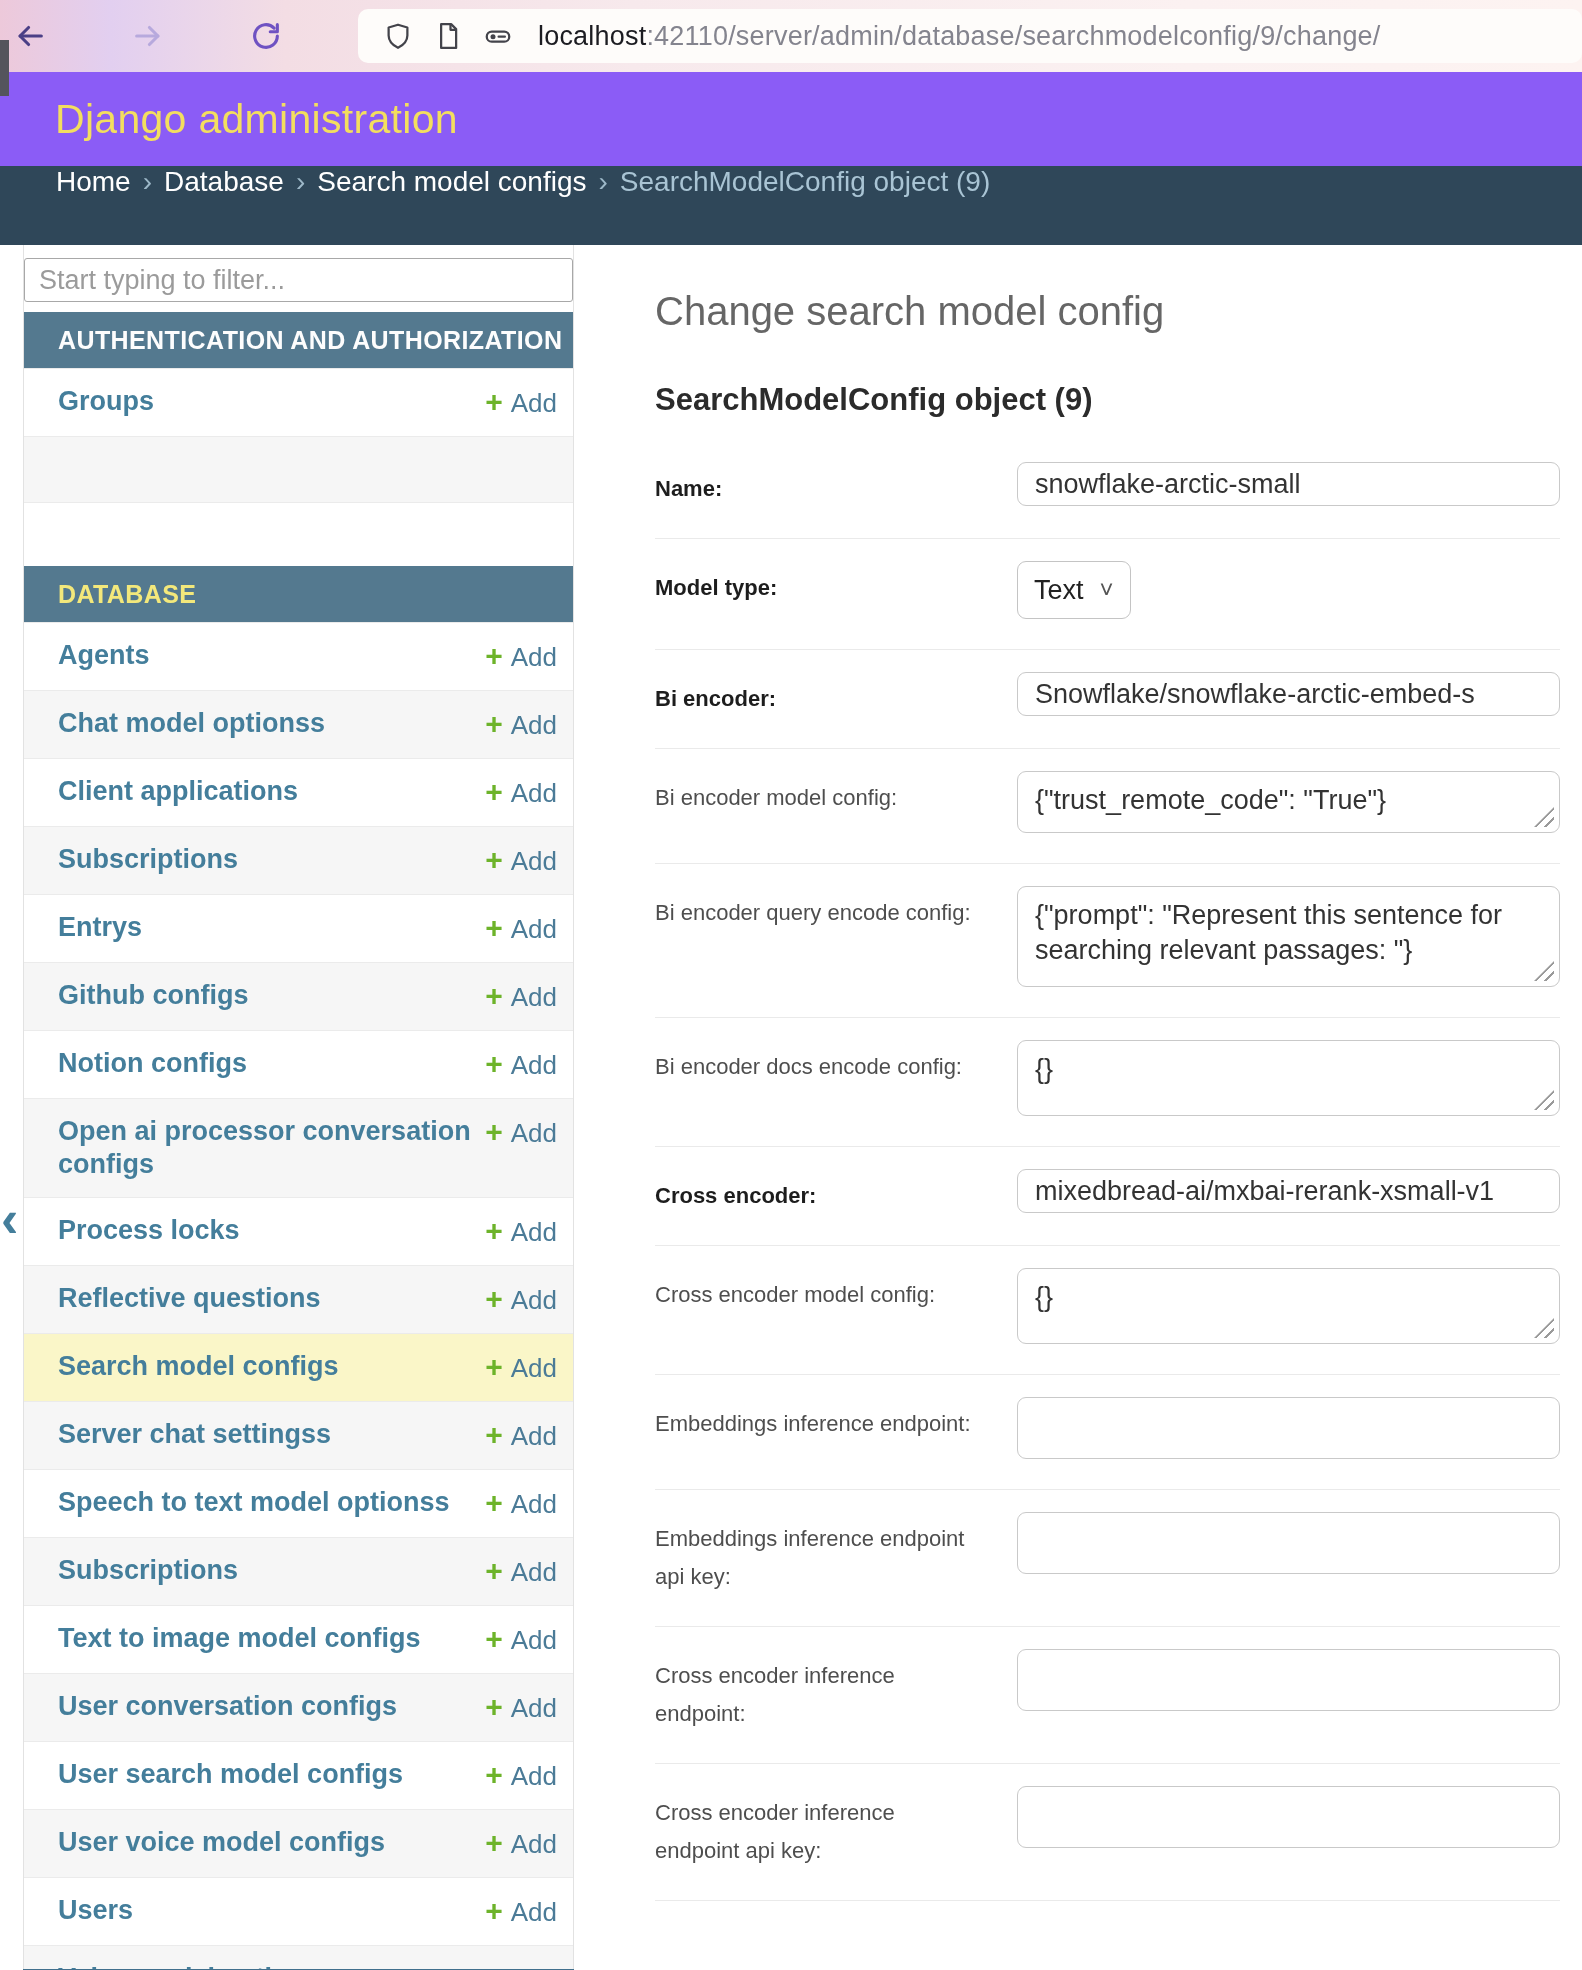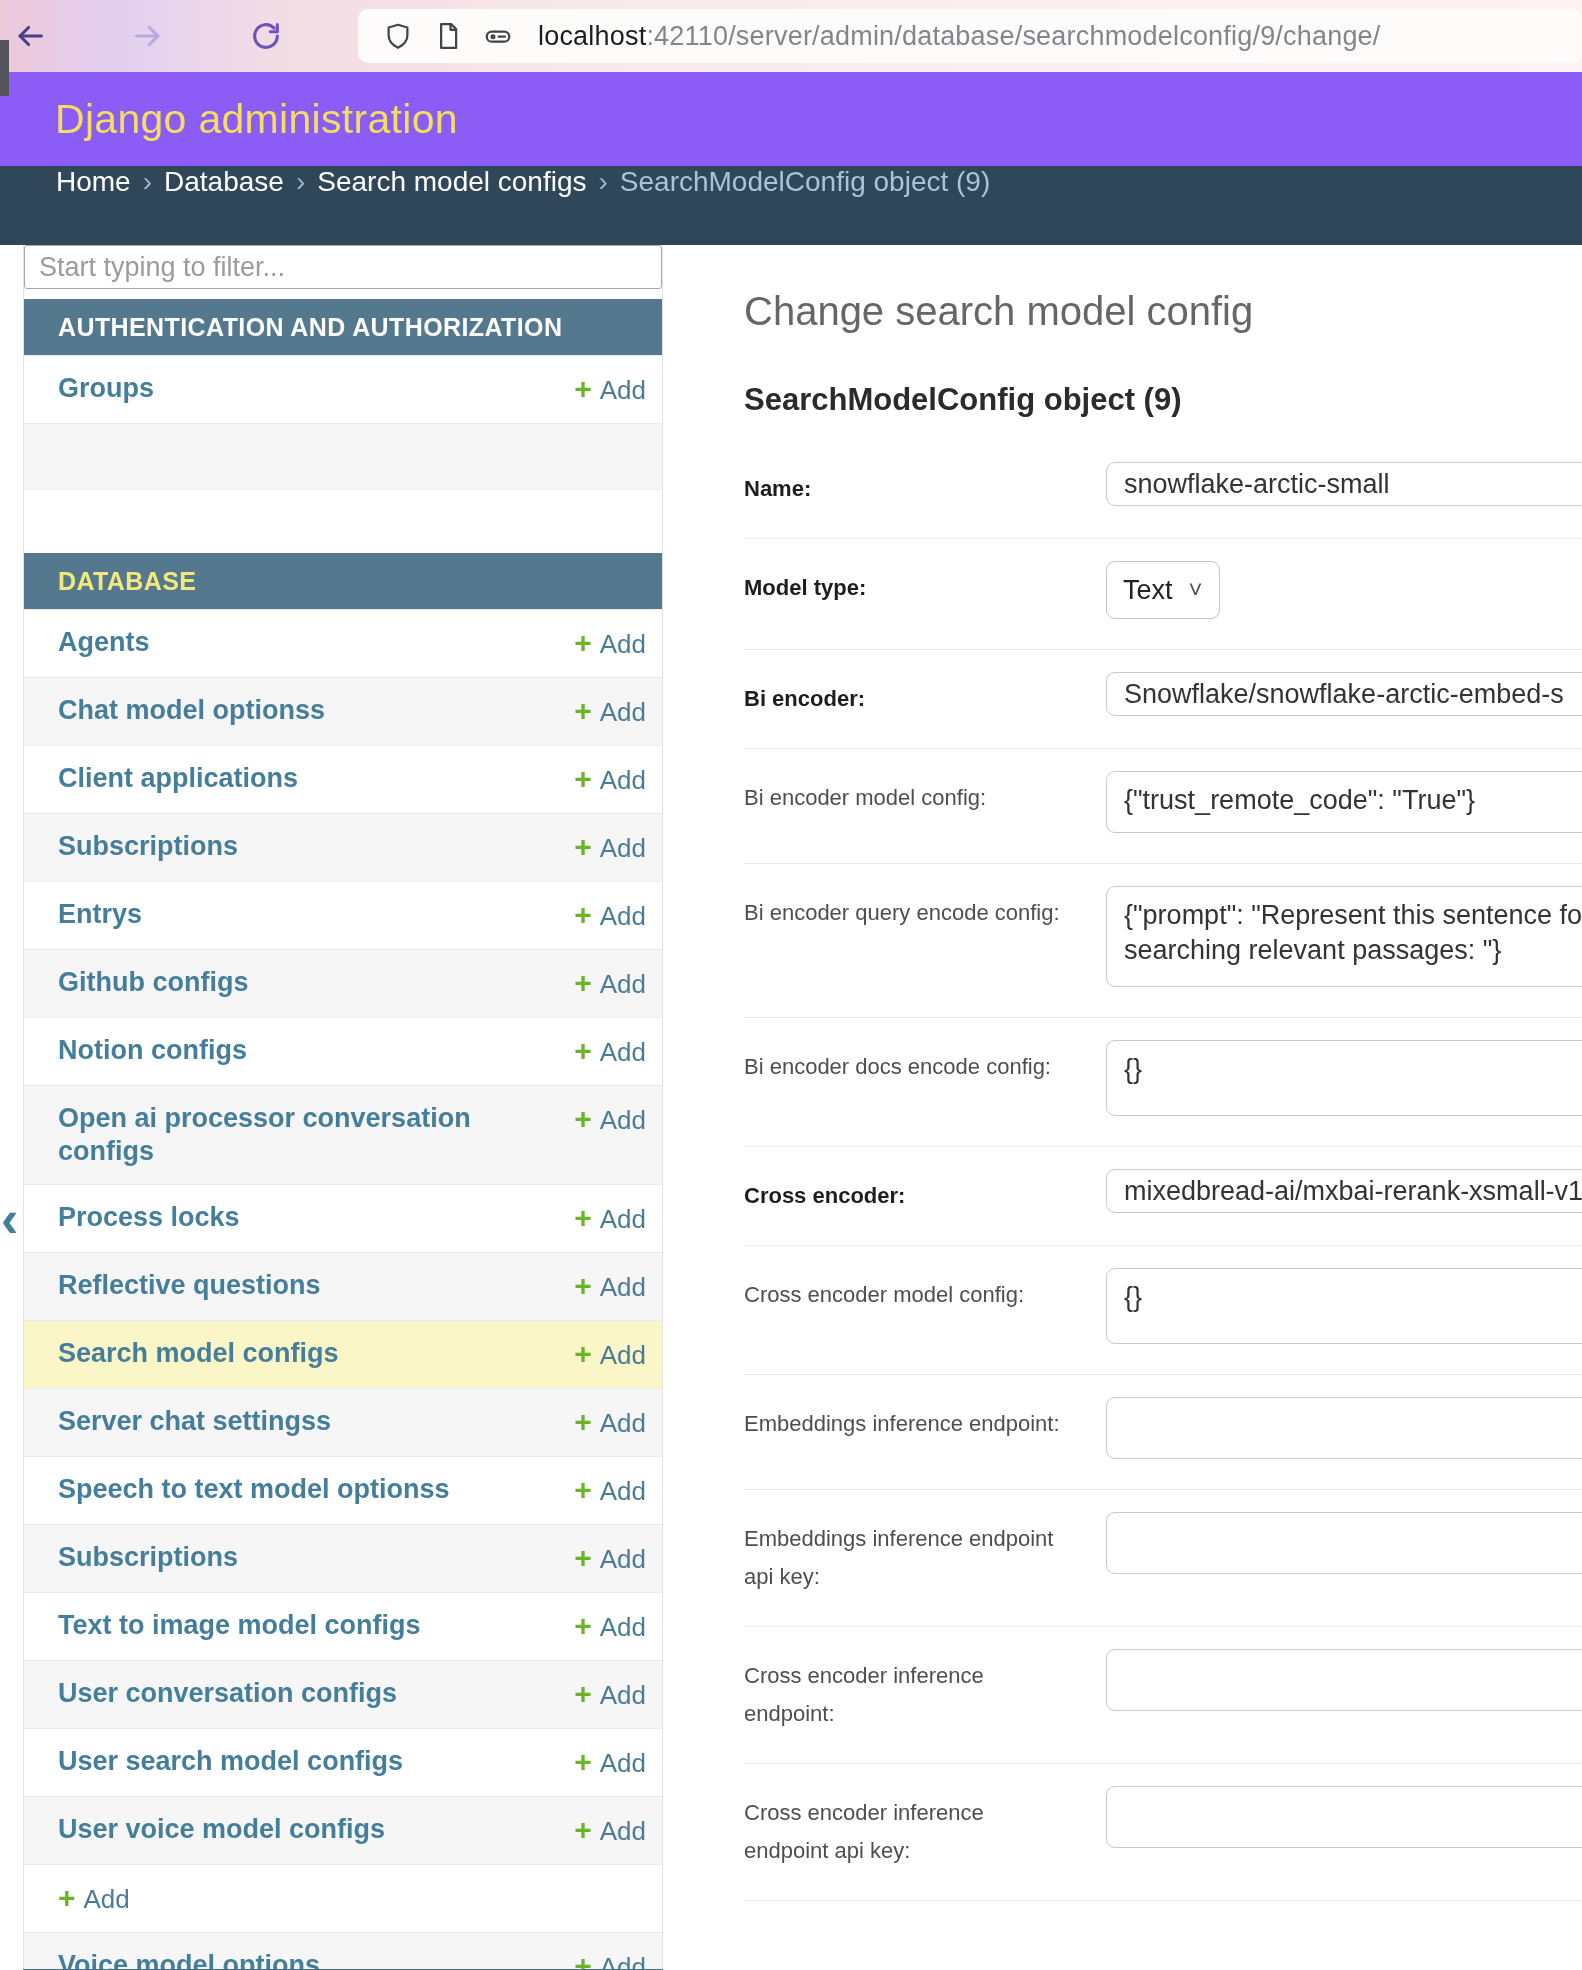--- a/index.html
+++ b/index.html
@@ -34,22 +34,22 @@
   .bc-sep { color:#9db8c8; margin:0 12px; }
   .bc-current { color:#a9c4d4; }
 
   
   .layout { display:flex; align-items:stretch; height:1725px; }
 
   .sidebar-toggle { position:absolute; left:1px; top:1196px; color:#447e9b; font-size:52px;
     font-weight:bold; line-height:46px; cursor:pointer; z-index:4; }
 
   
-  .sidebar { position:relative; width:640px; margin-left:23px; flex:0 0 auto;
-    border-left:1px solid #e2e2e2; border-right:1px solid #e2e2e2; }
+  .sidebar { position:relative; width:551px; margin-left:23px; flex:0 0 auto;
+    border-left:1px solid #e2e2e2; border-right:1px solid #e2e2e2; padding-top:13px; }
   .filter-input { display:block; width:100%; height:44px; border:1px solid #a8a8a8; border-radius:3px;
     font-size:27px; color:#333; padding:0 14px; margin-bottom:10px; outline:none;
     font-family:"Liberation Sans","DejaVu Sans",sans-serif; }
   .filter-input::placeholder { color:#9b9b9b; }
   .caption { height:56px; background:#54798f; color:#fdfdfd; font-size:25px; font-weight:bold;
     letter-spacing:0.4px; display:flex; align-items:center; padding-left:34px; }
   .caption.current { color:#f3e87b; }
   .srow { display:flex; align-items:flex-start; padding:16px 16px 16px 34px;
     border-top:1px solid #ebebeb; background:#fff; font-size:27px; line-height:33px; }
   .srow.striped { background:#f6f6f6; }
@@ -234,20 +234,21 @@
         </div>
         <div class="srow">
           <span class="mlabel">User search model configs</span>
           <span class="addlink"><span class="plus">+</span><span class="addtxt">Add</span></span>
         </div>
         <div class="srow striped">
           <span class="mlabel">User voice model configs</span>
           <span class="addlink"><span class="plus">+</span><span class="addtxt">Add</span></span>
         </div>
         <div class="srow">
+          <span class="mlabel">Users</span>
           <span class="addlink"><span class="plus">+</span><span class="addtxt">Add</span></span>
         </div>
         <div class="srow striped">
           <span class="mlabel">Voice model options</span>
           <span class="addlink"><span class="plus">+</span><span class="addtxt">Add</span></span>
         </div>
       </div>
 
     <div class="sidebar-bottom-bar"></div>
   </aside>

